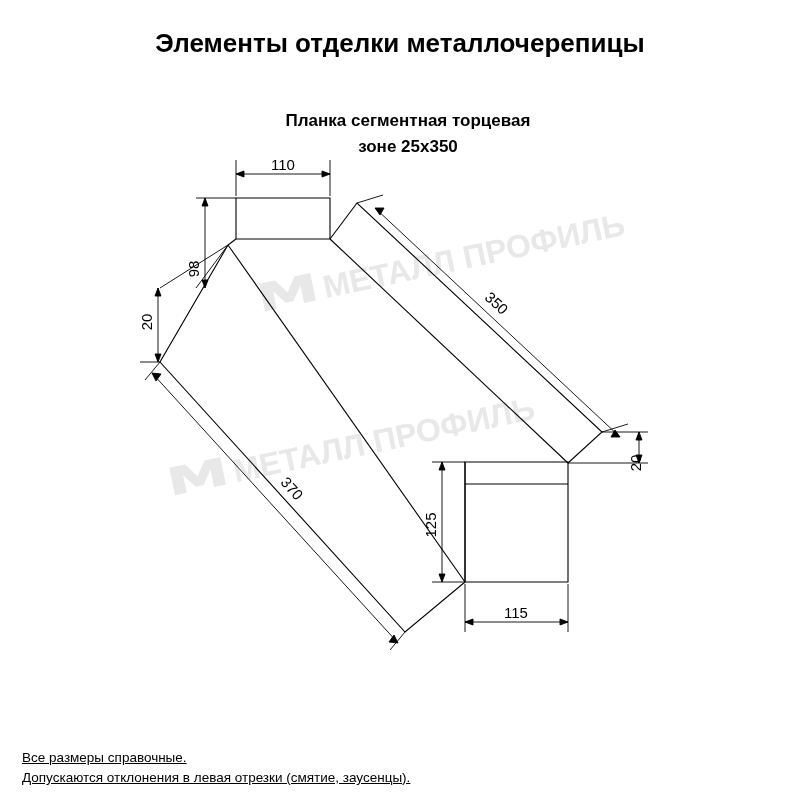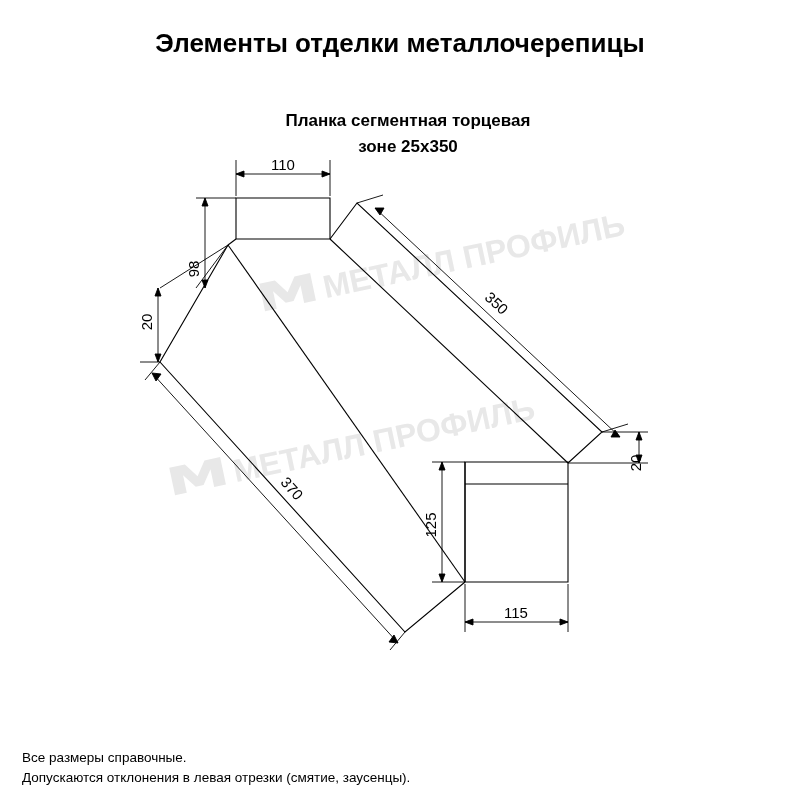--- a/index.html
+++ b/index.html
@@ -49,20 +49,21 @@
   }
   .footnotes {
     position: absolute;
     left: 22px;
     bottom: 12px;
     font-size: 13.5px;
     line-height: 20px;
   }
   .footnotes div {
     white-space: nowrap;
+    text-decoration: underline;
   }
   svg text {
     font-family: "Liberation Sans", sans-serif;
     fill: #000000;
   }
   .dim-label {
     font-size: 15px;
   }
   .wm {
     fill: #e8e8e8;

